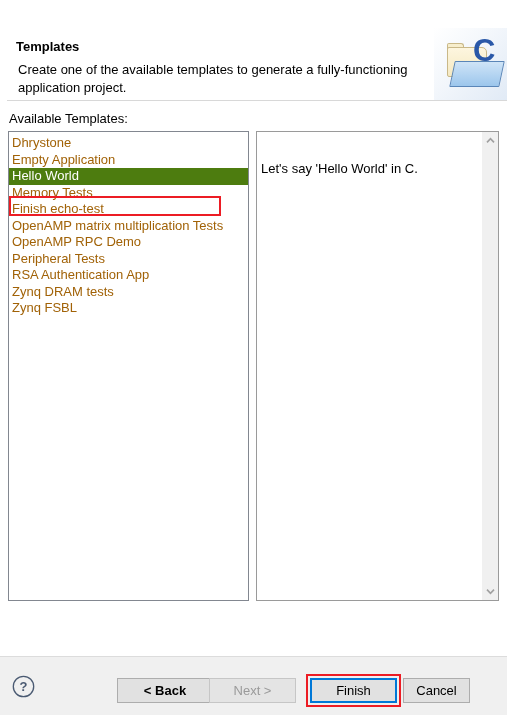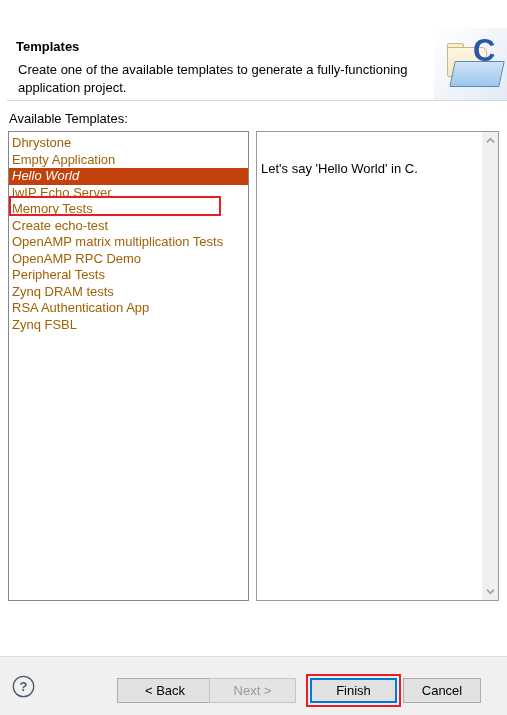--- a/index.html
+++ b/index.html
@@ -152,23 +152,22 @@
   }
   .tpl-item {
     height: 16.5px; line-height: 16.5px;
     padding-left: 3px;
     font-size: 13px;
     color: #a16207;
     white-space: nowrap;
     overflow: hidden;
   }
   .tpl-item.selected {
-    background: #c2410c;
+    background: #4d7c0f;
     color: #ffffff;
-    font-style: italic;
   }
 
   
   #hello-annotation {
     position: absolute; left: 0px; top: 64px;
     width: 212px; height: 20px;
     border: 2px solid #ec1c24;
     pointer-events: none;
   }
 
@@ -217,28 +216,28 @@
     position: absolute; top: 678px;
     height: 25px;
     background: #e1e1e1;
     border: 1px solid #adadad;
     font-family: "Liberation Sans", sans-serif;
     font-size: 13px;
     color: #000000;
     display: flex; align-items: center; justify-content: center;
     padding: 0;
   }
-  #btn-back  { left: 117px; width: 96px; }
+  #btn-back  { left: 117px; width: 96px; font-weight: bold; }
   #btn-next  { left: 209px; width: 87px; background: #e4e4e4; border-color: #c6c6c6; color: #9a9a9a; }
   #btn-finish{
     left: 310px; width: 87px;
     background: #e1e1e1;
     border: 2px solid #0078d7;
   }
-  #btn-cancel{ left: 403px; width: 78px; }
+  #btn-cancel{ left: 403px; width: 67px; }
 
   
   #finish-annotation {
     position: absolute; left: 306px; top: 674px;
     width: 95px; height: 33px;
     border: 2px solid #ec1c24;
     pointer-events: none;
   }
 </style>
 </head>
@@ -282,28 +281,27 @@
 </div>
 
 <div id="content">
   <div id="avail-label">Available Templates:</div>
 
   <div id="templates-box">
     <div id="templates-list">
         <div class="tpl-item">Dhrystone</div>
         <div class="tpl-item">Empty Application</div>
         <div class="tpl-item selected">Hello World</div>
-        <div class="tpl-item">lwIP Echo Server</div>
         <div class="tpl-item">Memory Tests</div>
-        <div class="tpl-item">Create echo-test</div>
+        <div class="tpl-item">Finish echo-test</div>
         <div class="tpl-item">OpenAMP matrix multiplication Tests</div>
         <div class="tpl-item">OpenAMP RPC Demo</div>
         <div class="tpl-item">Peripheral Tests</div>
+        <div class="tpl-item">RSA Authentication App</div>
         <div class="tpl-item">Zynq DRAM tests</div>
-        <div class="tpl-item">RSA Authentication App</div>
         <div class="tpl-item">Zynq FSBL</div>
       </div>
     <div id="hello-annotation"></div>
   </div>
 
   <div id="desc-box">
     <div id="desc-text">Let's say 'Hello World' in C.</div>
     <div id="desc-scrollbar">
       <div class="sb-arrow" id="sb-up">
         <svg width="9" height="7" viewBox="0 0 9 7">

